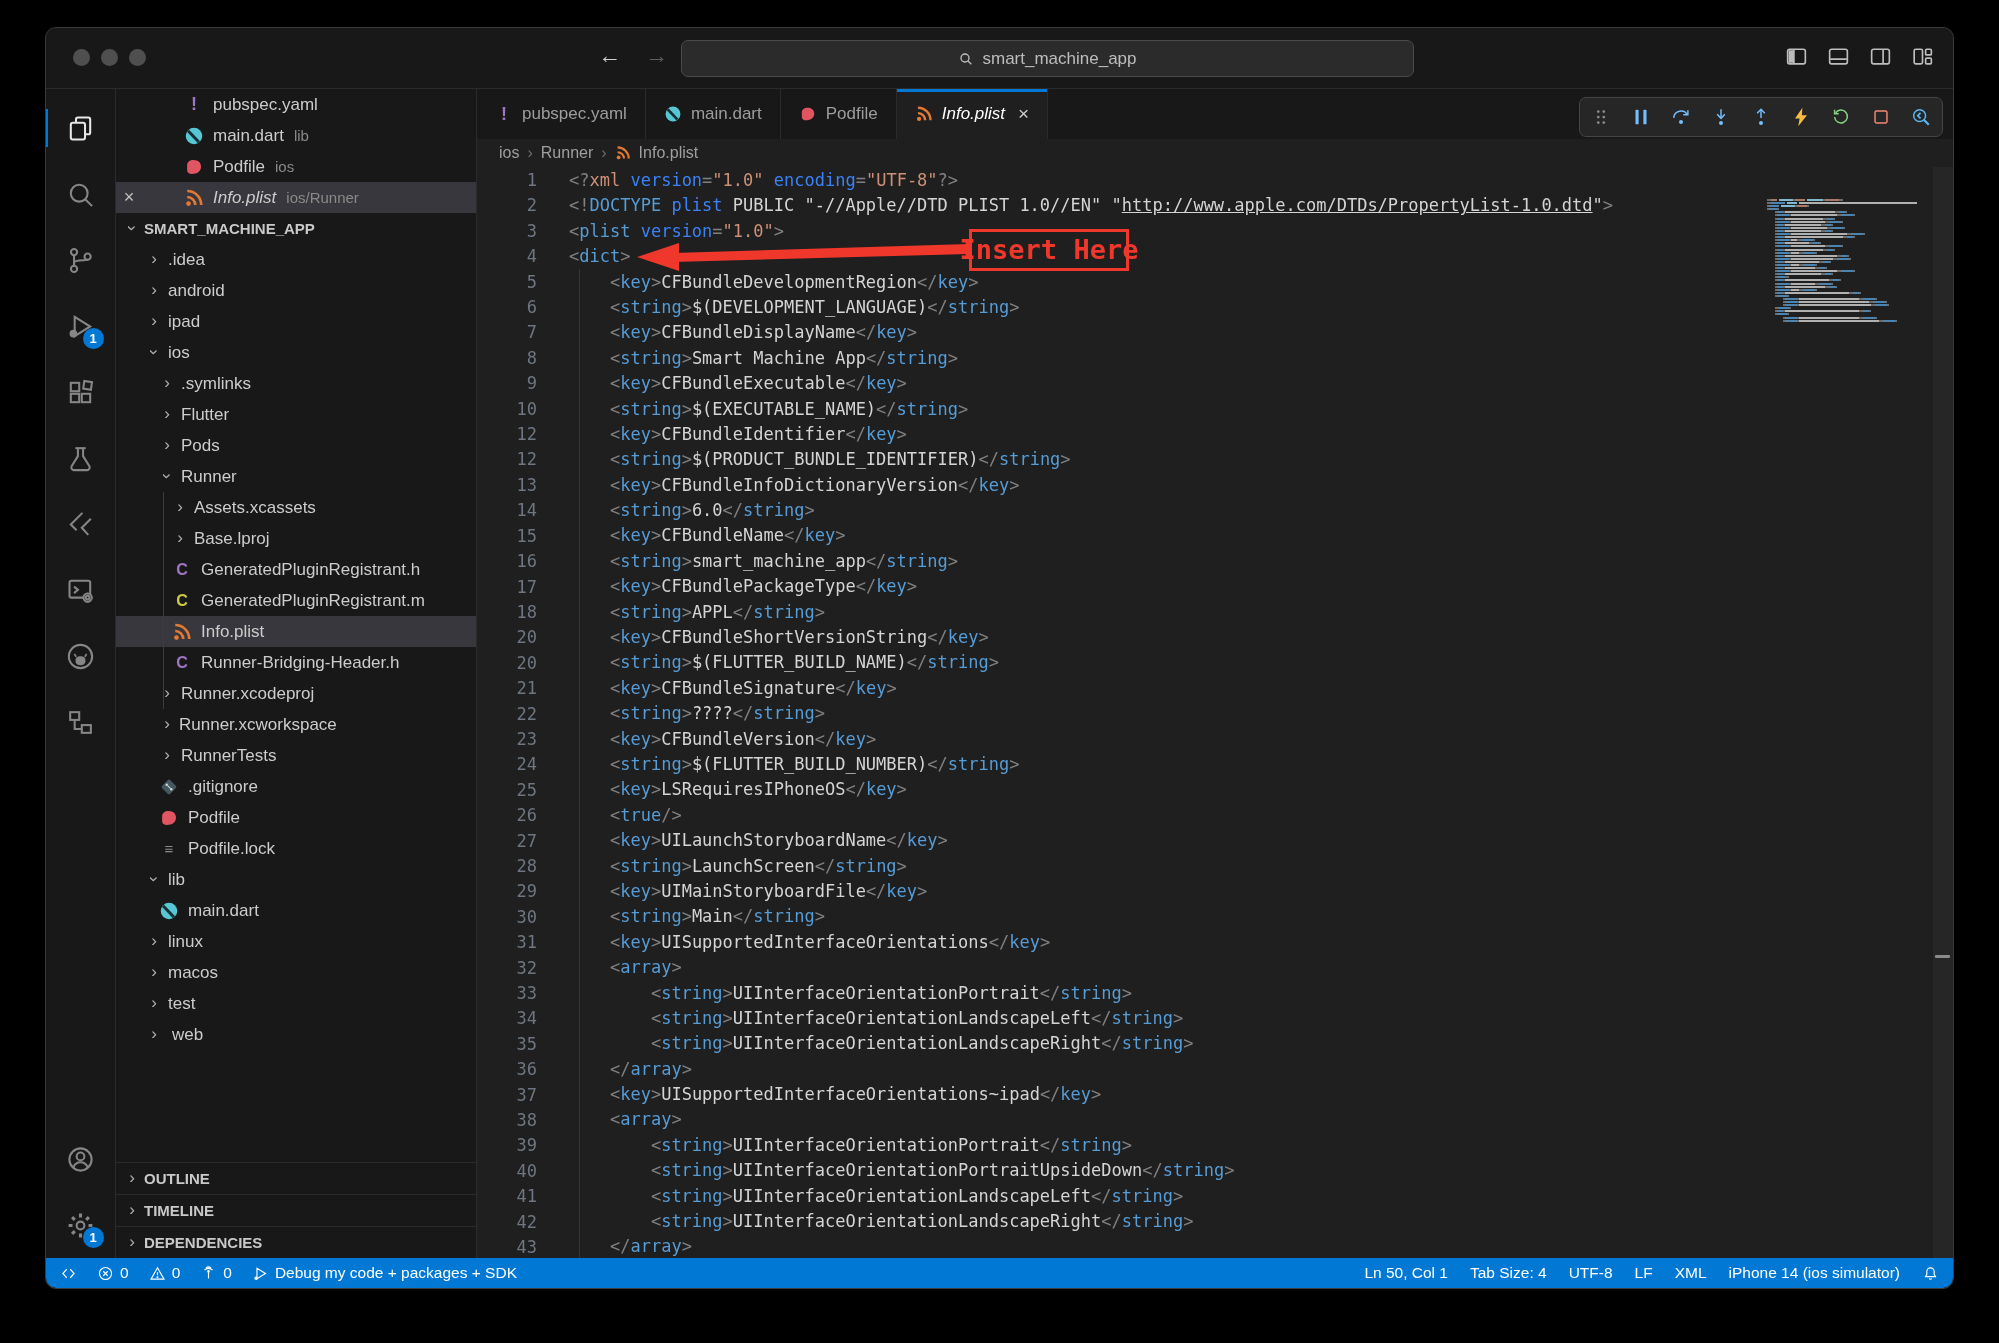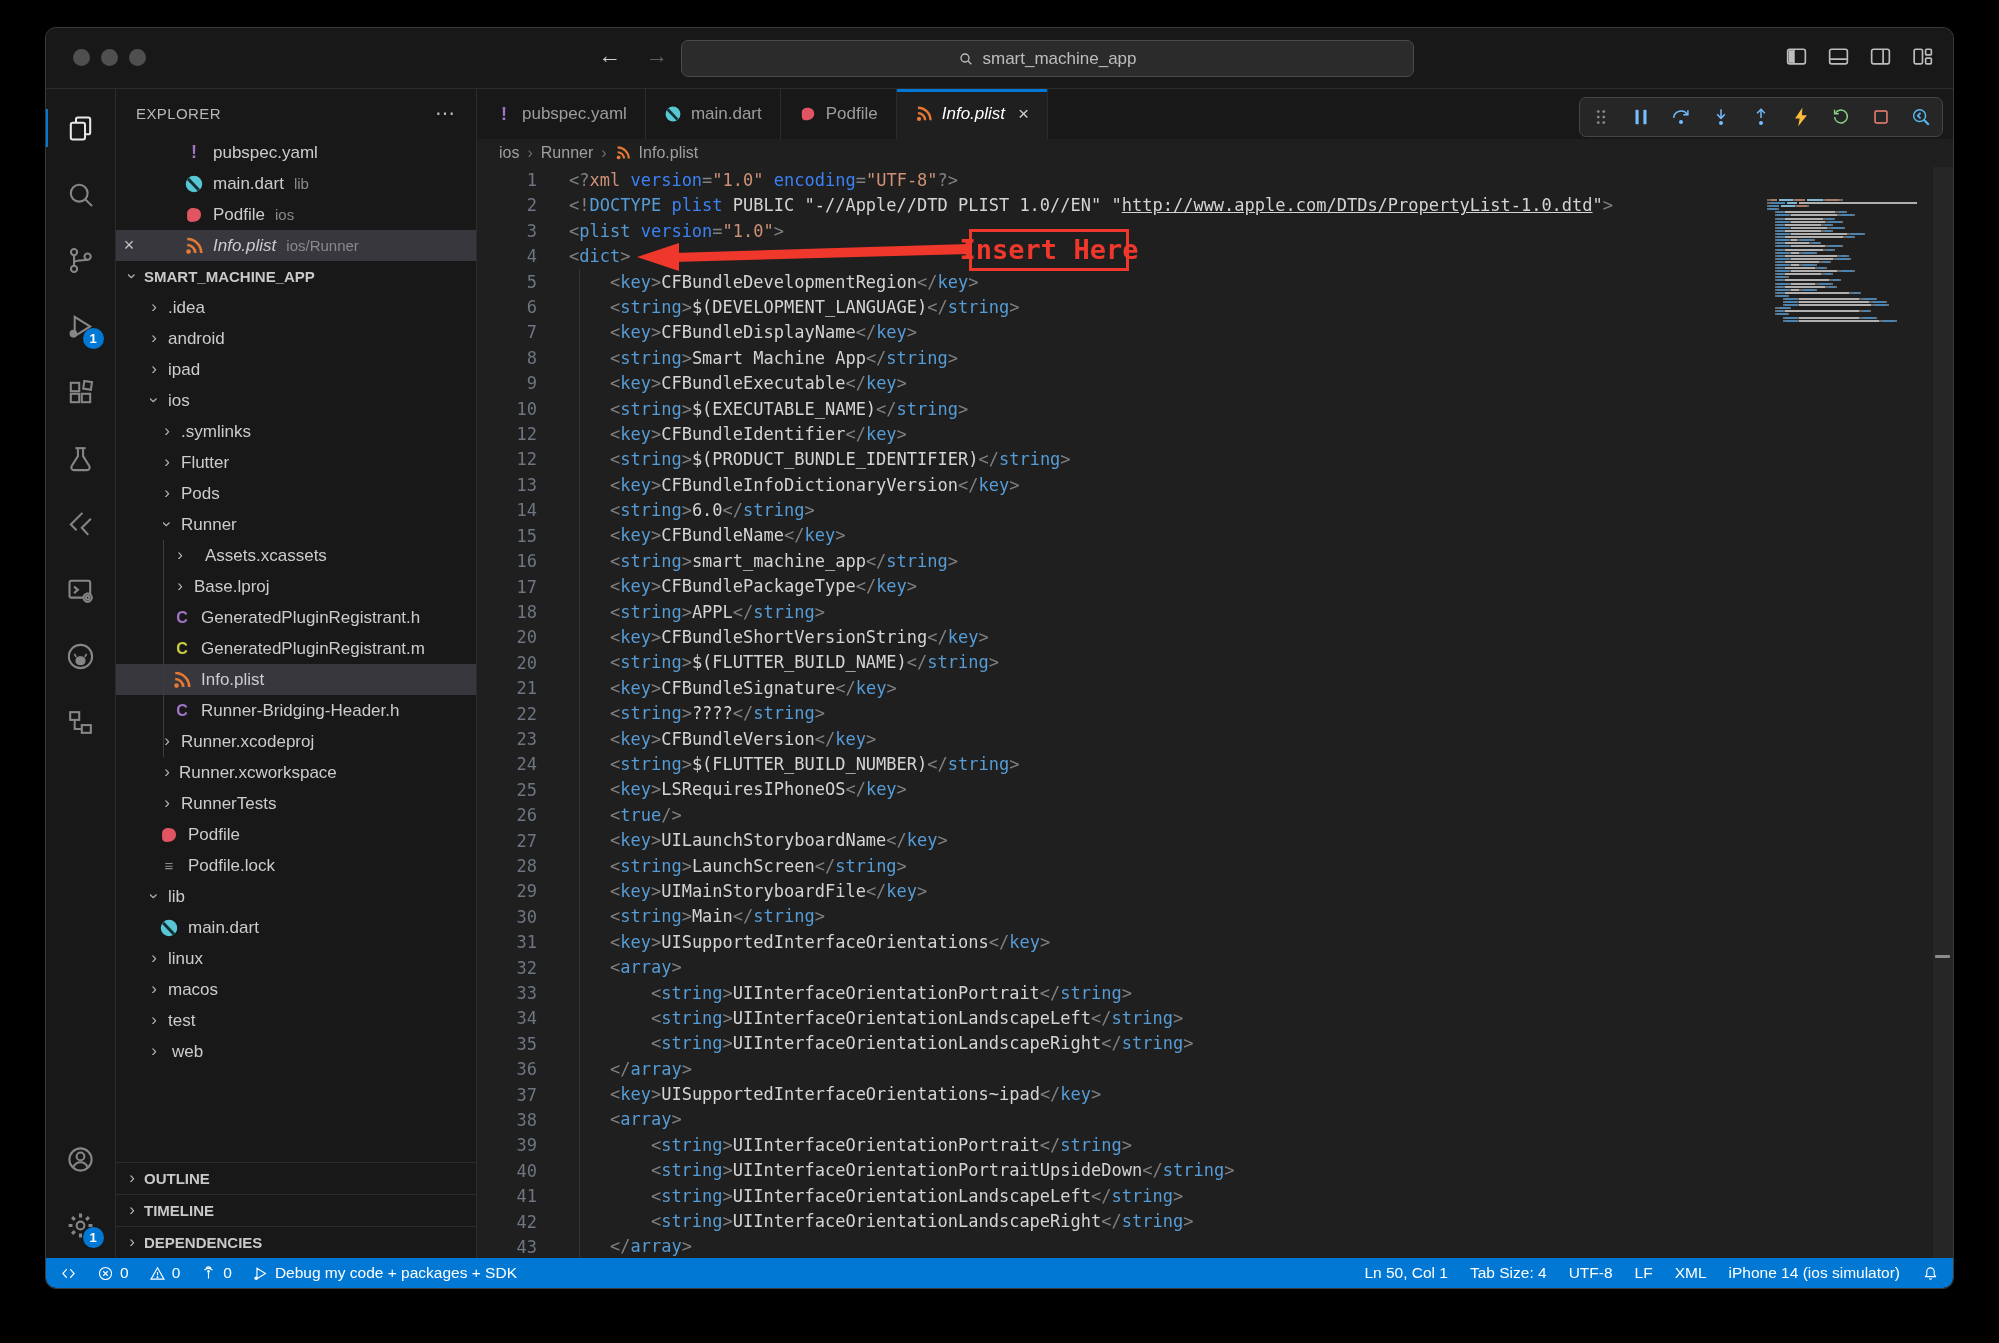--- a/index.html
+++ b/index.html
@@ -238,24 +238,20 @@
             <svg class="ic" viewBox="0 0 24 24" fill="none" stroke="currentColor" stroke-width="1.6">
               <circle cx="12" cy="12" r="3"></circle>
               <path d="M12 2.8v3M12 18.2v3M2.8 12h3M18.2 12h3M5.5 5.5l2.1 2.1M16.4 16.4l2.1 2.1M18.5 5.5l-2.1 2.1M7.6 16.4l-2.1 2.1" stroke-width="2.4"></path>
             </svg>
           </span>
           <span class="act-badge">1</span>
         </div>
       </div>
 
     <div class="sidebar">
-      <div class="sb-title">
-        <span>EXPLORER</span>
-        <span class="dots">⋯</span>
-      </div>
       <div id="open-editors-list">
           <div class="row">
             <span style="width: 26px; display: inline-block;"></span>
             <span style="width: 42px; display: inline-block;"></span>
             <span class="ficon">
               <span style="color:#a074c4;font-size:18px;font-weight:bold;">!</span>
             </span>
             <span class="lbl">pubspec.yaml</span>
           </div>
           <div class="row">
@@ -327,21 +323,21 @@
           <div class="row" style="padding-left: 43px;">
             <span class="chev">›</span>
             <span class="lbl" style="margin-left: 6px;">Pods</span>
           </div>
           <div class="row" style="padding-left: 43px;">
             <span class="chev down">›</span>
             <span class="lbl" style="margin-left: 6px;">Runner</span>
           </div>
           <div class="row" style="padding-left: 56px;">
             <span class="chev">›</span>
-            <span class="lbl" style="margin-left: 17px;">Assets.xcassets</span>
+            <span class="lbl" style="margin-left: 6px;">Assets.xcassets</span>
           </div>
           <div class="row" style="padding-left: 56px;">
             <span class="chev">›</span>
             <span class="lbl" style="margin-left: 6px;">Base.lproj</span>
           </div>
           <div class="row" style="padding-left: 56px;">
             <span class="ficon">
               <span style="color:#a074c4;font-size:16px;font-weight:bold;">C</span>
             </span>
             <span class="lbl">GeneratedPluginRegistrant.h</span>
@@ -372,20 +368,31 @@
             <span class="chev">›</span>
             <span class="lbl" style="margin-left: 6px;">Runner.xcodeproj</span>
           </div>
           <div class="row" style="padding-left: 43px;">
             <span class="chev">›</span>
             <span class="lbl" style="margin-left: 4px;">Runner.xcworkspace</span>
           </div>
           <div class="row" style="padding-left: 43px;">
             <span class="chev">›</span>
             <span class="lbl" style="margin-left: 6px;">RunnerTests</span>
+          </div>
+          <div class="row" style="padding-left: 43px;">
+            <span class="ficon">
+              <svg class="ic" viewBox="0 0 16 16">
+                <rect x="3.4" y="3.4" width="9.2" height="9.2" rx="1.5" transform="rotate(45 8 8)" fill="#44585f"></rect>
+                <circle cx="6.2" cy="6.2" r="1" fill="#cfd8da"></circle>
+                <circle cx="9.8" cy="9.8" r="1" fill="#cfd8da"></circle>
+                <line x1="6.9" y1="6.9" x2="9.1" y2="9.1" stroke="#cfd8da" stroke-width="0.9"></line>
+              </svg>
+            </span>
+            <span class="lbl">.gitignore</span>
           </div>
           <div class="row" style="padding-left: 43px;">
             <span class="ficon">
               <svg class="ic" viewBox="0 0 16 16">
                 <path d="M2.5 6.5C2.5 4 4.6 2.4 7.6 2.4c3.8 0 6 2.2 6 5.2 0 3.8-3 6-7.4 6-1.9 0-3.7-1-3.7-3z" fill="#e05561"></path>
               </svg>
             </span>
             <span class="lbl">Podfile</span>
           </div>
           <div class="row" style="padding-left: 43px;">

